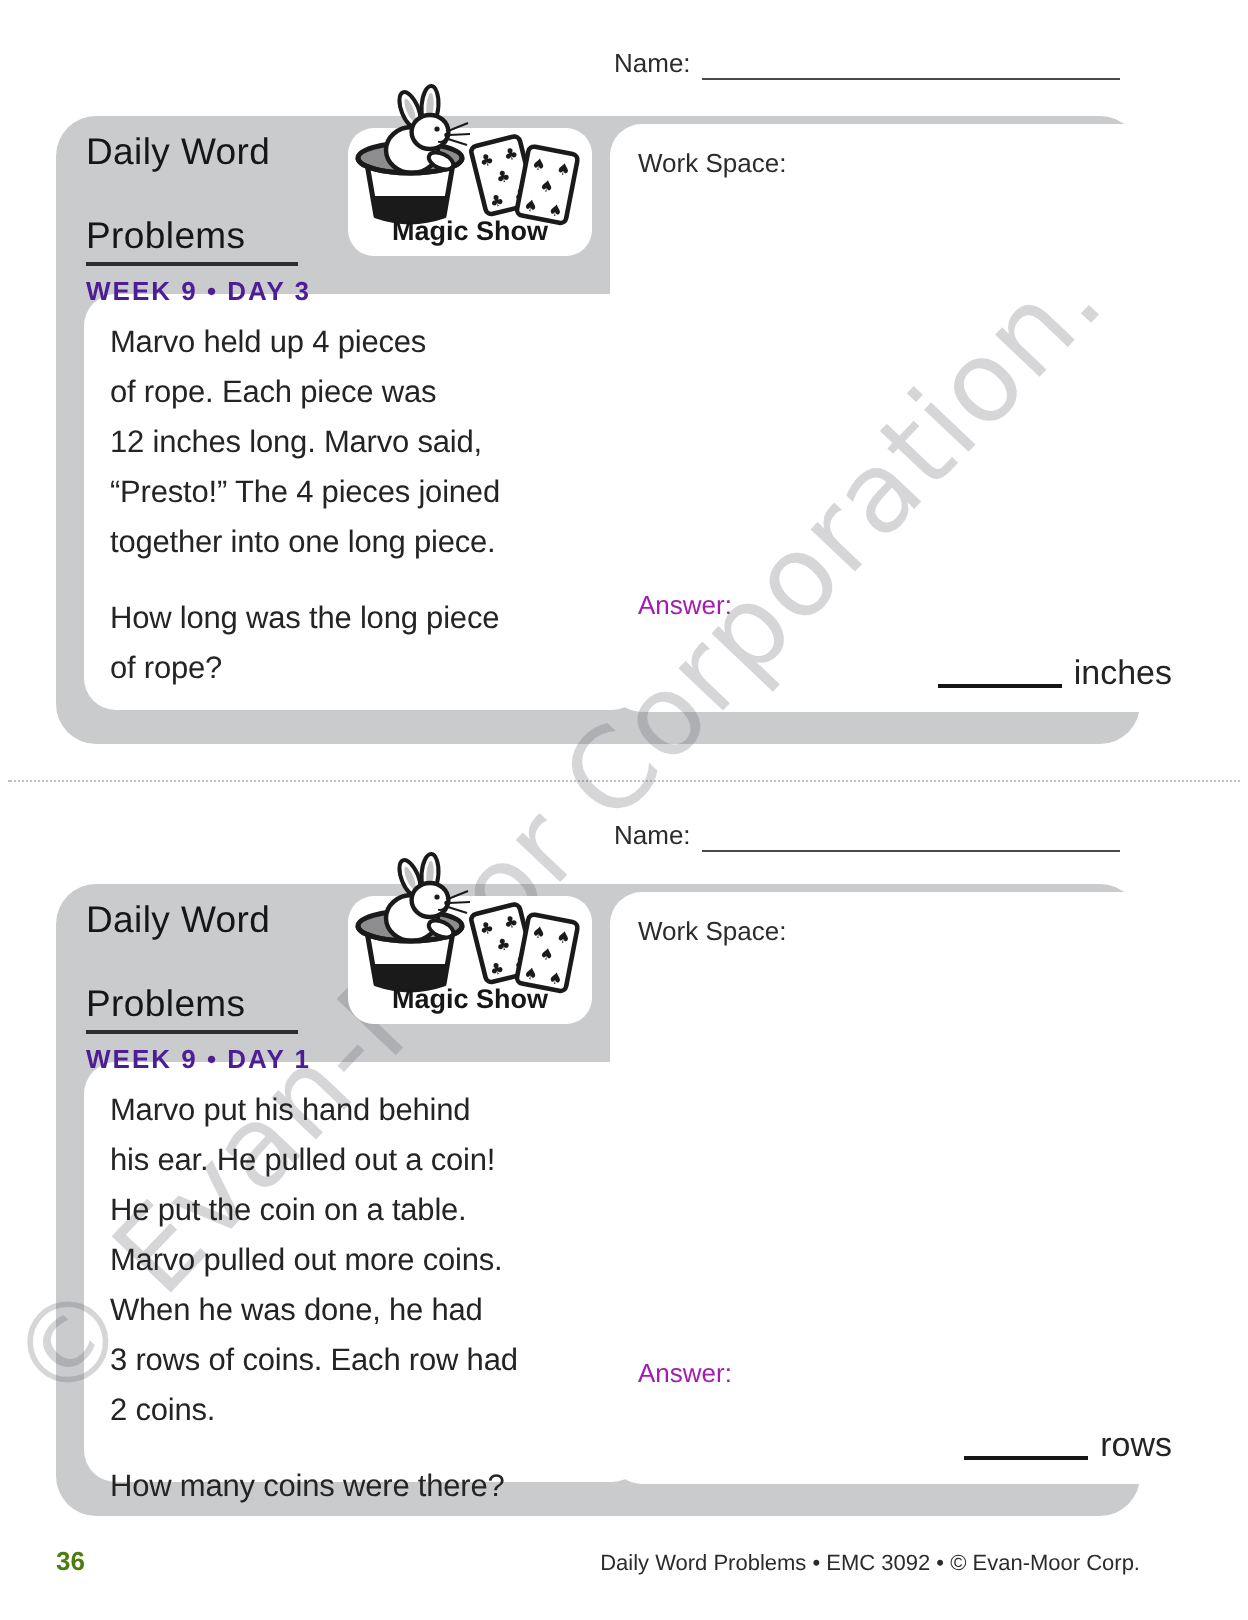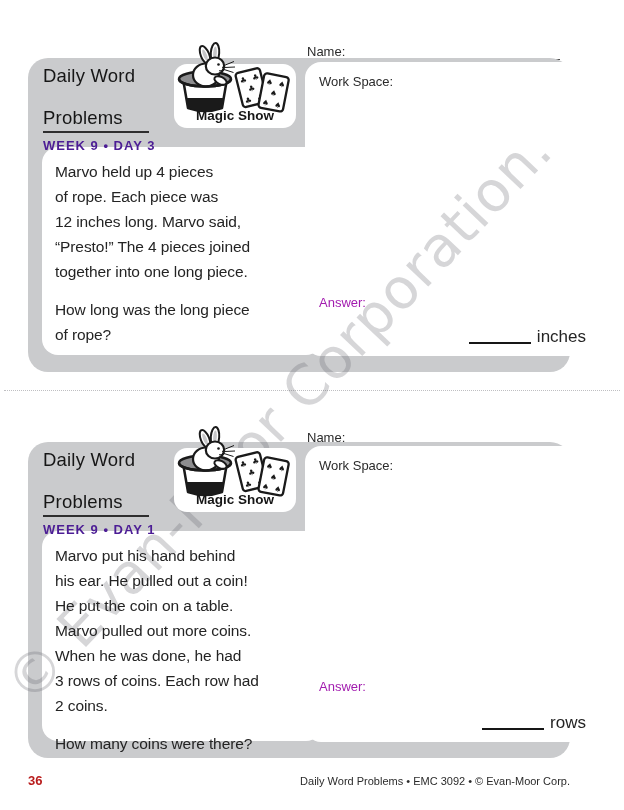--- a/index.html
+++ b/index.html
@@ -1,20 +1,20 @@
 <!DOCTYPE html>
 <html><head>
 <meta charset="utf-8">
 <style>
   html,body{margin:0;padding:0;background:#fff;}
   .page{position:relative;width:624px;height:810px;background:#ffffff;overflow:hidden;
         font-family:"Liberation Sans",sans-serif;color:#231f20;}
 
   
-  .name-row{position:absolute;left:307px;width:253px;display:flex;align-items:flex-end;z-index:0;margin-top:20px;}
+  .name-row{position:absolute;left:307px;width:253px;display:flex;align-items:flex-end;z-index:0;}
   .name-row .nlabel{font-size:13px;color:#2b2b2b;padding-bottom:1px;}
   .name-row .nline{flex:1;margin-left:6px;border-bottom:1.6px solid #4a4a4a;height:15px;}
   .name-row-1{top:24px;}
   .name-row-2{top:410px;}
 
   
   .panel{position:absolute;left:28px;width:542px;background:#cacbcd;border-radius:20px;}
   .panel-1{top:58px;height:314px;}
   .panel-2{top:442px;height:316px;}
 
@@ -40,21 +40,21 @@
   .ws-label{position:relative;z-index:2;padding:12px 0 0 14px;font-size:13px;color:#2b2b2b;}
   .ans-label{position:absolute;z-index:2;left:14px;top:233px;font-size:13px;color:#a21caf;}
   .ans-blank{position:absolute;z-index:2;right:15px;bottom:9px;display:flex;align-items:flex-end;}
   .blank-line{width:62px;border-bottom:2px solid #161616;align-self:flex-end;height:2px;margin-bottom:3px;}
   .ans-unit{font-size:17px;color:#242424;margin-left:6px;}
 
   
   .divider{position:absolute;left:4px;right:4px;top:390px;border-top:1.5px dotted #bfbfc2;z-index:0;}
   .footer{position:absolute;left:28px;right:54px;top:773px;display:flex;justify-content:space-between;
           align-items:baseline;z-index:2;}
-  .page-num{font-size:13px;font-weight:bold;color:#b91c1c;}
+  .page-num{font-size:13px;font-weight:bold;color:#4d7c0f;}
   .credit{font-size:11px;color:#2b2b2b;}
   .watermark{position:absolute;left:16px;top:660px;transform-origin:0 50%;transform:rotate(-46.5deg);
              font-size:56px;letter-spacing:1px;white-space:nowrap;color:rgba(98,98,104,0.26);
              z-index:1;pointer-events:none;font-family:"DejaVu Sans",sans-serif;}
   svg text{font-family:"DejaVu Sans",sans-serif;}
 </style>
 </head>
 <body>
 
 <div class="page">

